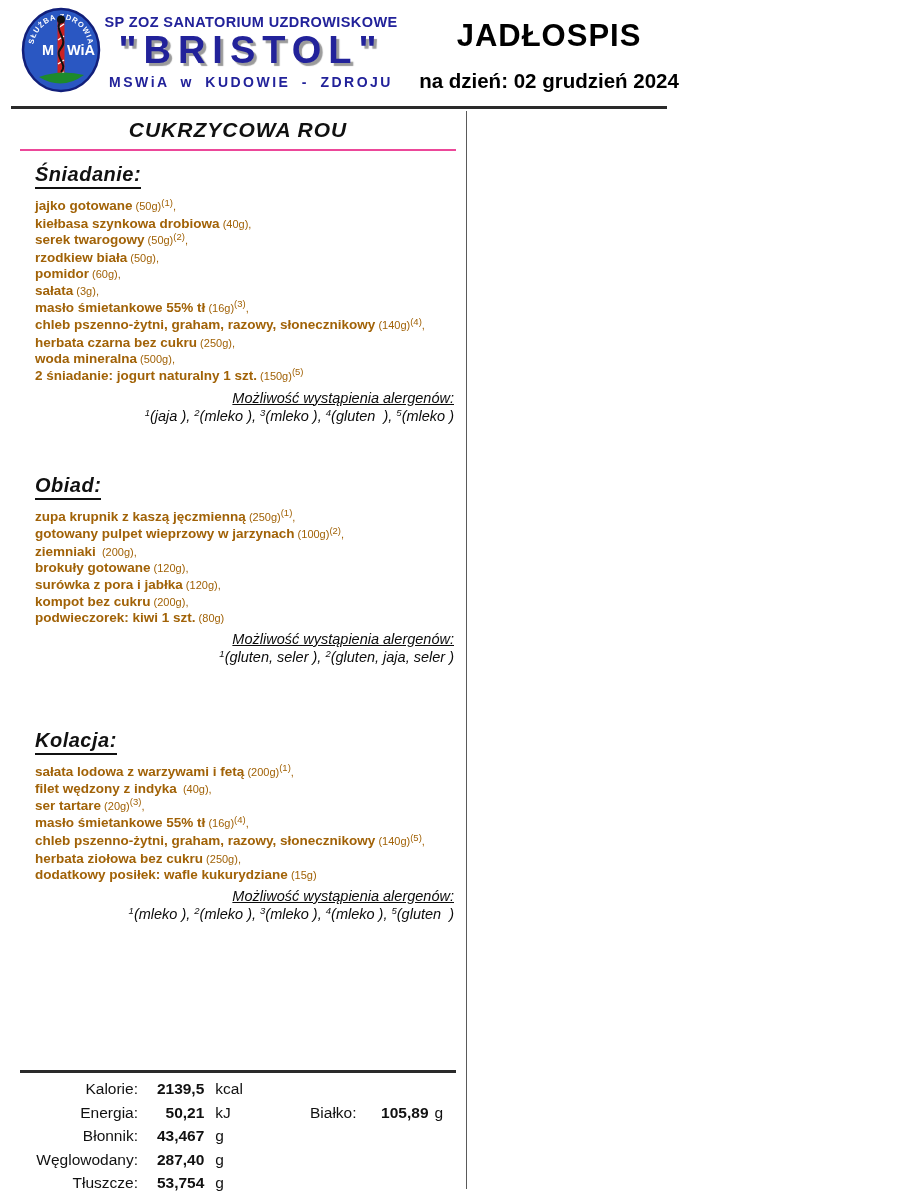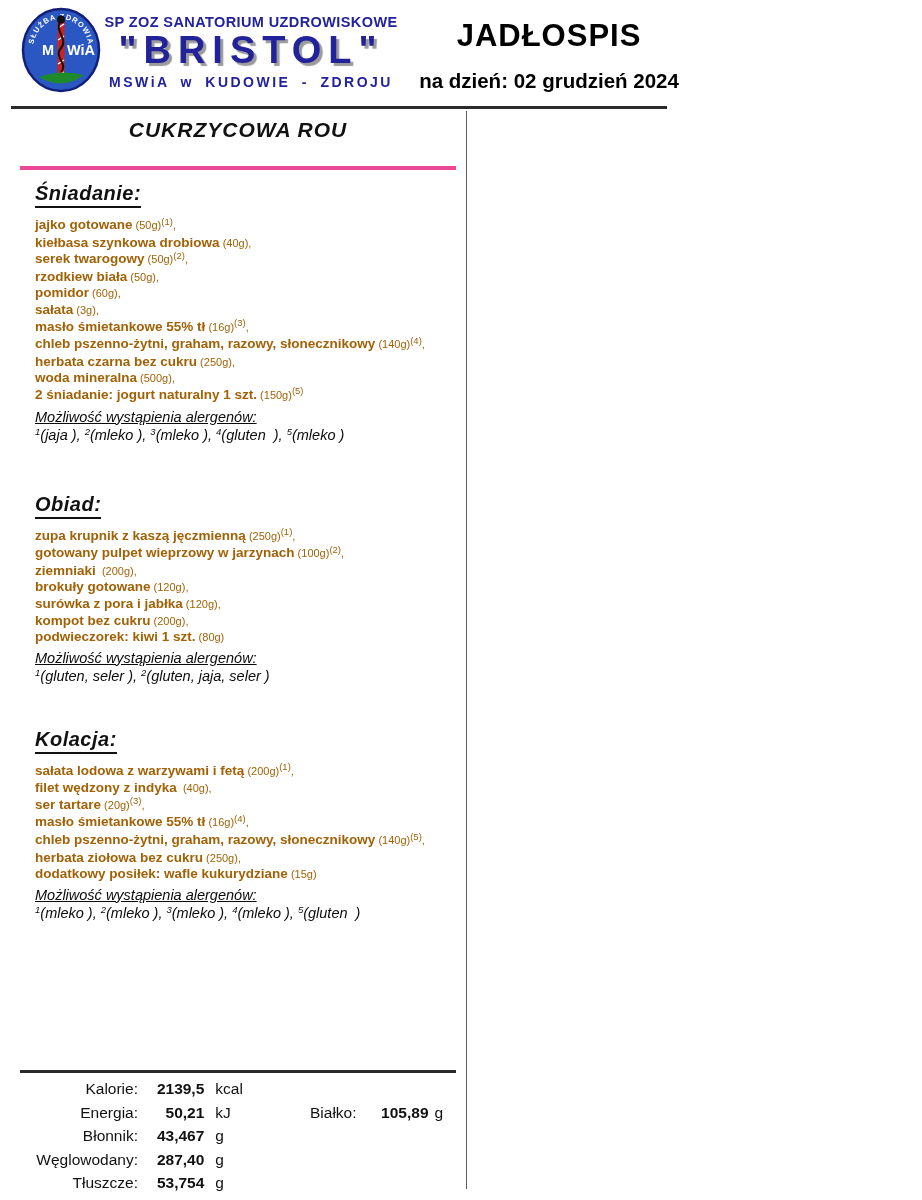--- a/index.html
+++ b/index.html
@@ -19,33 +19,33 @@
   .doc-head  { margin-left:20px; width:262px; text-align:center; color:#000000; }
   .doc-title { font-size:31px; font-weight:bold; letter-spacing:1px; margin-top:12px; white-space:nowrap; }
   .doc-date  { font-size:20.5px; font-weight:bold; margin-top:15px; white-space:nowrap; }
 
   .top-rule { position:absolute; top:106px; left:11px; width:656px; height:3px; background:#2a2a2a; }
   .divider  { position:absolute; top:111px; left:466px; width:1px; height:1078px; background:#5a5a5a; }
 
   
   .left-col { position:absolute; top:112px; left:20px; width:436px; }
   .diet-title { text-align:center; font-size:21px; font-weight:bold; font-style:italic; letter-spacing:1px;
-                padding:6px 0 24px 0; border-bottom:4px solid #ec4899; }
+                padding:6px 0 7px 0; border-bottom:2px solid #ec4899; }
 
   .section { margin-top:12px; padding-left:15px; }
   .section-1 { margin-top:50px; }
-  .section-2 { margin-top:44px; }
+  .section-2 { margin-top:64px; }
   .section-heading { display:inline-block; font-size:20px; font-weight:bold; font-style:italic;
                      border-bottom:2px solid #111; padding-bottom:1px; margin-bottom:9px; letter-spacing:0.5px; }
   .item { font-size:13.5px; font-weight:bold; line-height:16.6px; white-space:nowrap; color:#a16207; }
   .item-amount { font-size:11px; font-weight:normal; white-space:pre; }
   .item-sup { font-size:9.5px; font-weight:normal; position:relative; top:-4.5px; }
   .item-trail { font-size:11px; font-weight:normal; }
 
-  .allergens { padding-right:2px; margin-top:3px; font-style:italic; color:#0b0b0b; }
+  .allergens { text-align:right; padding-right:2px; margin-top:3px; font-style:italic; color:#0b0b0b; }
   .allergen-header { font-size:14.5px; text-decoration:underline; }
   .allergen-list { font-size:14.5px; margin-top:1px; white-space:pre-wrap; }
   .al-sup { font-size:9.5px; position:relative; top:-4.5px; }
 
   
   .nutrition { position:absolute; left:20px; top:1070px; width:436px;
                border-top:3px solid #2a2a2a; padding-top:4px; }
   .nut-row { position:relative; line-height:23.5px; font-size:15.5px; white-space:nowrap; }
   .nut-label { display:inline-block; width:118px; text-align:right; }
   .nut-value { display:inline-block; width:62px; text-align:right; font-weight:bold; }

